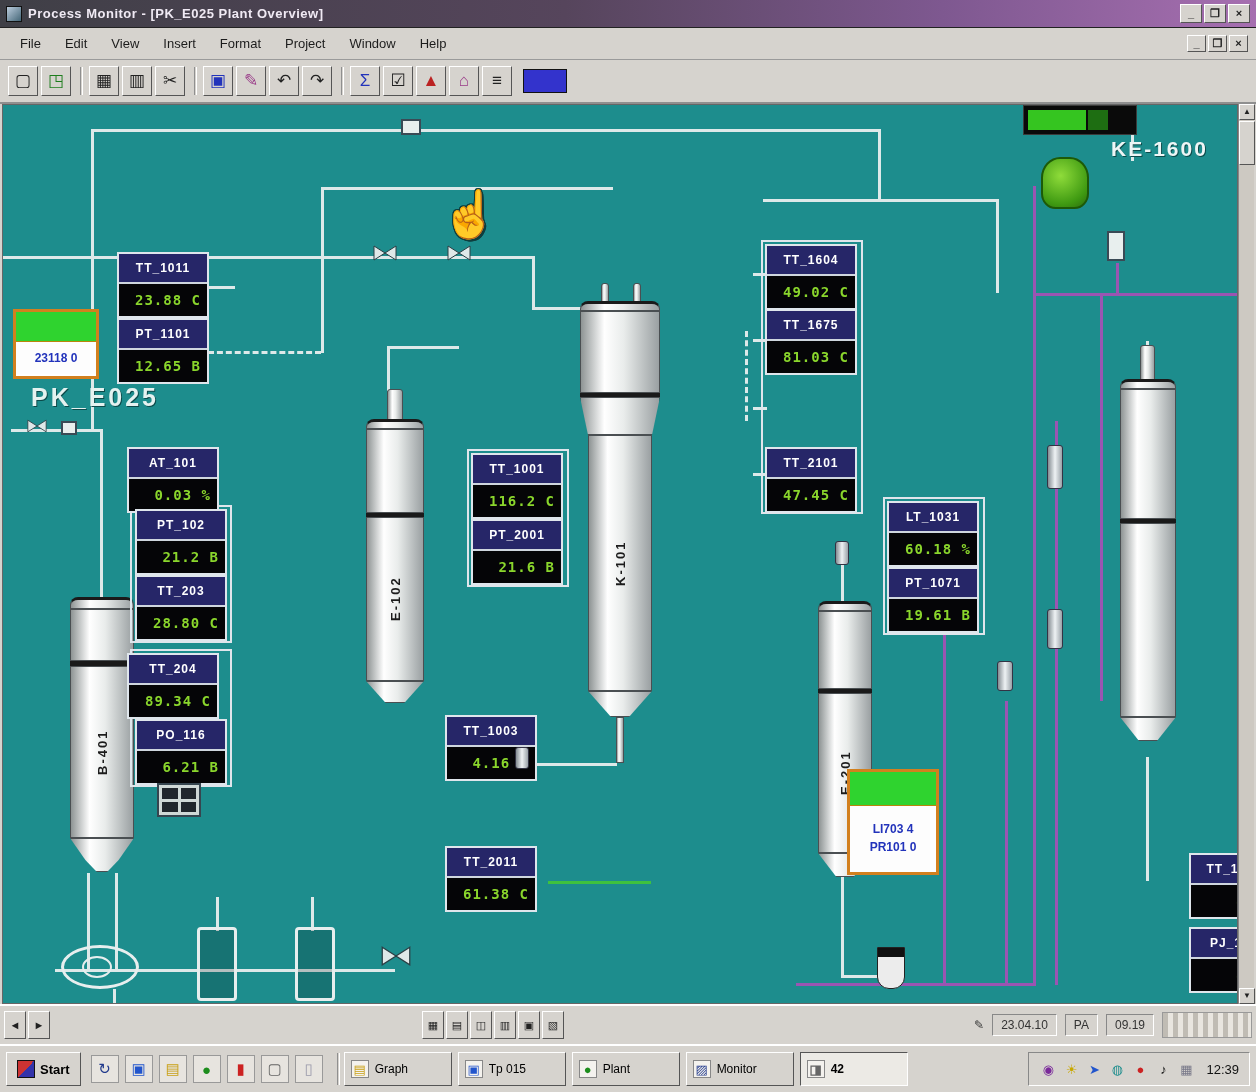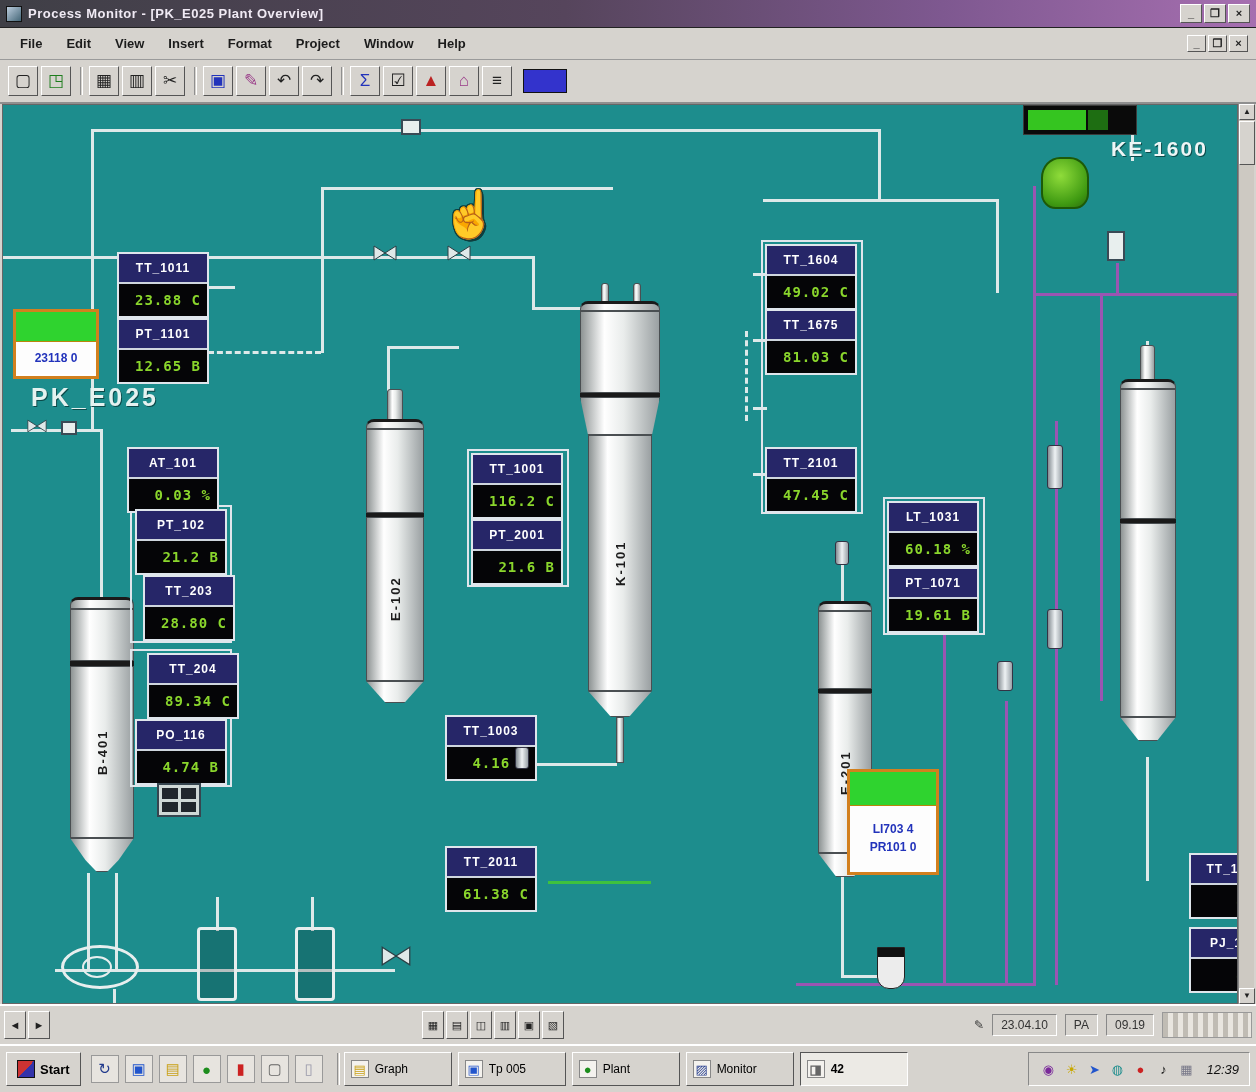--- a/index.html
+++ b/index.html
@@ -13,21 +13,21 @@
     display:flex; align-items:center; padding:0 6px; border-bottom:1px solid #222; }
   .app-icon { width:16px; height:16px; background:linear-gradient(135deg,#bcd,#467); border:1px solid #111; margin-right:6px; }
   .title-text { color:#f0eaf4; font-size:13px; font-weight:bold; letter-spacing:.5px;
     white-space:nowrap; overflow:hidden; flex:1; }
   .win-btns { display:flex; gap:2px; }
   .wbtn { width:22px; height:19px; font-size:11px; line-height:15px; font-weight:bold;
     background:#d6d3ce; border:1px solid; border-color:#fff #555 #555 #fff; color:#222; cursor:default; }
 
   .menubar { position:absolute; left:0; top:28px; width:1256px; height:32px;
     background:#d6d3ce; border-bottom:1px solid #9a9a9a; display:flex; align-items:center; padding:0 8px; }
-  .menu-item { font-size:13px; font-weight:bold; color:#1c1c1c; padding:5px 12px; }
+  .menu-item { font-size:13px; font-weight:normal; color:#1c1c1c; padding:5px 12px; }
   .mdi-btns { margin-left:auto; display:flex; gap:2px; }
   .mdi-btns .wbtn { width:19px; height:17px; }
 
   .toolbar { position:absolute; left:0; top:60px; width:1256px; height:44px;
     background:#d6d3ce; border-bottom:2px solid #8f8f8f; display:flex; align-items:center; padding:0 8px; }
   .tbtn { width:30px; height:30px; margin-right:3px; background:#d6d3ce;
     border:1px solid; border-color:#fff #555 #555 #fff; font-size:17px; line-height:26px;
     text-align:center; color:#222; cursor:default; }
   .sep { width:3px; height:28px; margin:0 6px; border-left:1px solid #8f8f8f; border-right:1px solid #fff; }
   .tg { color:#1d7d1d; } .tb { color:#2233bb; } .tr { color:#bb2222; } .tp { color:#993a88; }
@@ -132,21 +132,21 @@
   .tsep { width:3px; height:32px; border-left:1px solid #8f8f8f; border-right:1px solid #fff; margin:0 4px; }
   .task-btn { height:34px; width:108px; margin-right:6px; display:flex; align-items:center; gap:6px; padding:0 6px;
     background:#d6d3ce; border:1px solid; border-color:#fff #555 #555 #fff; font-size:12px;
     white-space:nowrap; overflow:hidden; }
   .task-btn.active { border-color:#555 #fff #fff #555; background:#eceae5; font-weight:bold; }
   .task-ico { width:18px; height:18px; flex:0 0 18px; display:flex; align-items:center; justify-content:center;
     font-size:13px; border:1px solid #888; background:#f4f2ee; }
   .tray { margin-left:auto; height:34px; display:flex; align-items:center; gap:5px; padding:0 10px;
     border:1px solid; border-color:#888 #fff #fff #888; }
   .tray-icon { width:18px; height:18px; display:flex; align-items:center; justify-content:center; font-size:13px; }
-  .clock { font-size:13px; color:#111; margin-left:6px;font-style:italic; }
+  .clock { font-size:13px; color:#111; margin-left:6px; }
 
   .iq1{color:#223a8c}.iq2{color:#2255cc}.iq3{color:#c8a016;}.iq4{color:#1d8d1d}.iq5{color:#c22}.iq6{color:#666}.iq7{color:#99a}
   .ir1{color:#7a2a9a}.ir2{color:#c8a800}.ir3{color:#2255cc}.ir4{color:#1d8d8d}.ir5{color:#c22}.ir6{color:#111}.ir7{color:#778}
 </style>
 </head>
 <body>
 
 <div class="screen">
 
   <div class="titlebar">
@@ -317,31 +317,31 @@
       <div class="led">12.65 B</div>
     </div>
     <div class="inst" style="left:124px;top:342px">
       <div class="tag">AT_101</div>
       <div class="led">0.03 %</div>
     </div>
     <div class="inst" style="left:132px;top:404px">
       <div class="tag">PT_102</div>
       <div class="led">21.2 B</div>
     </div>
-    <div class="inst" style="left:140px;top:470px">
+    <div class="inst" style="left:132px;top:470px">
       <div class="tag">TT_203</div>
       <div class="led">28.80 C</div>
     </div>
-    <div class="inst" style="left:144px;top:548px">
+    <div class="inst" style="left:124px;top:548px">
       <div class="tag">TT_204</div>
       <div class="led">89.34 C</div>
     </div>
     <div class="inst" style="left:132px;top:614px">
       <div class="tag">PO_116</div>
-      <div class="led">4.74 B</div>
+      <div class="led">6.21 B</div>
     </div>
     <div class="inst" style="left:468px;top:348px">
       <div class="tag">TT_1001</div>
       <div class="led">116.2 C</div>
     </div>
     <div class="inst" style="left:468px;top:414px">
       <div class="tag">PT_2001</div>
       <div class="led">21.6 B</div>
     </div>
     <div class="inst" style="left:442px;top:610px">
@@ -487,21 +487,21 @@
       <span class="ql-icon iq6">▢</span>
       <span class="ql-icon iq7">▯</span>
     </span>
     <span class="tsep"></span>
     <button class="task-btn">
       <span class="task-ico iq3">▤</span>
       <span>Graph</span>
     </button>
     <button class="task-btn">
       <span class="task-ico iq2">▣</span>
-      <span>Tp 005</span>
+      <span>Tp 015</span>
     </button>
     <button class="task-btn">
       <span class="task-ico iq4">●</span>
       <span>Plant</span>
     </button>
     <button class="task-btn">
       <span class="task-ico iq1">▨</span>
       <span>Monitor</span>
     </button>
     <button class="task-btn active">

